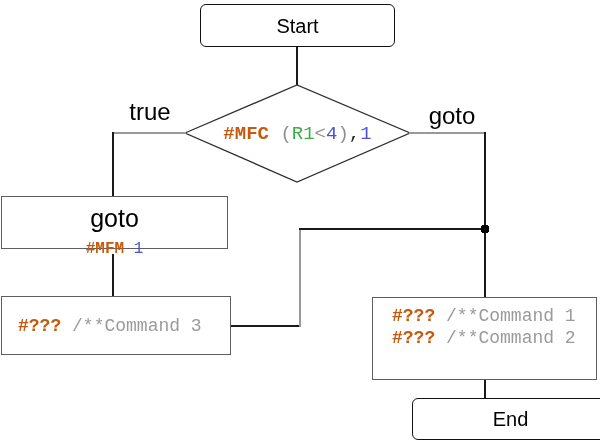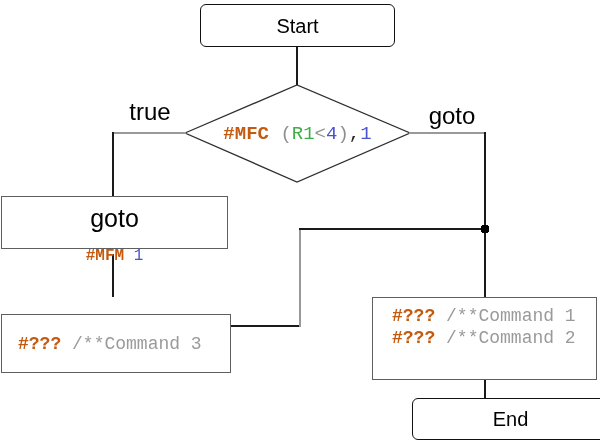--- a/index.html
+++ b/index.html
@@ -16,22 +16,22 @@
     position:absolute;background:#fff;border:1.7px solid #111;border-radius:6px;
     display:flex;align-items:center;justify-content:center;
     font-size:20px;line-height:1;color:#000;
   }
   #start-node{left:200px;top:4px;width:193px;height:41px;}
   #end-node{left:412px;top:398px;width:195px;height:40px;}
 
   .rect-node{position:absolute;background:#fff;border:1.6px solid #5e5e5e;box-sizing:border-box;}
   #goto-node{left:1px;top:196px;width:227px;height:53px;text-align:center;}
   #goto-node .goto-title{font-size:25px;line-height:1;margin-top:9px;}
-  #goto-node .code-line{margin-top:16px;font-size:16px;}
-  #command-3-node{left:1px;top:296px;width:230px;height:59px;display:flex;align-items:center;padding-left:16px;margin-top:18px;}
+  #goto-node .code-line{margin-top:9px;font-size:16px;}
+  #command-3-node{left:1px;top:296px;width:230px;height:59px;display:flex;align-items:center;padding-left:16px;}
   #command-1-2-node{left:372px;top:297px;width:225px;height:83px;padding:7px 7px 0 19px;}
   #command-1-2-node .code-line{line-height:22px;}
 
   .code-line{
     font-family:"Liberation Mono","DejaVu Sans Mono",monospace;
     font-size:18px;white-space:pre;
   }
   #decision-label{
     position:absolute;left:185px;top:123px;width:225px;text-align:center;
     font-family:"Liberation Mono","DejaVu Sans Mono",monospace;

